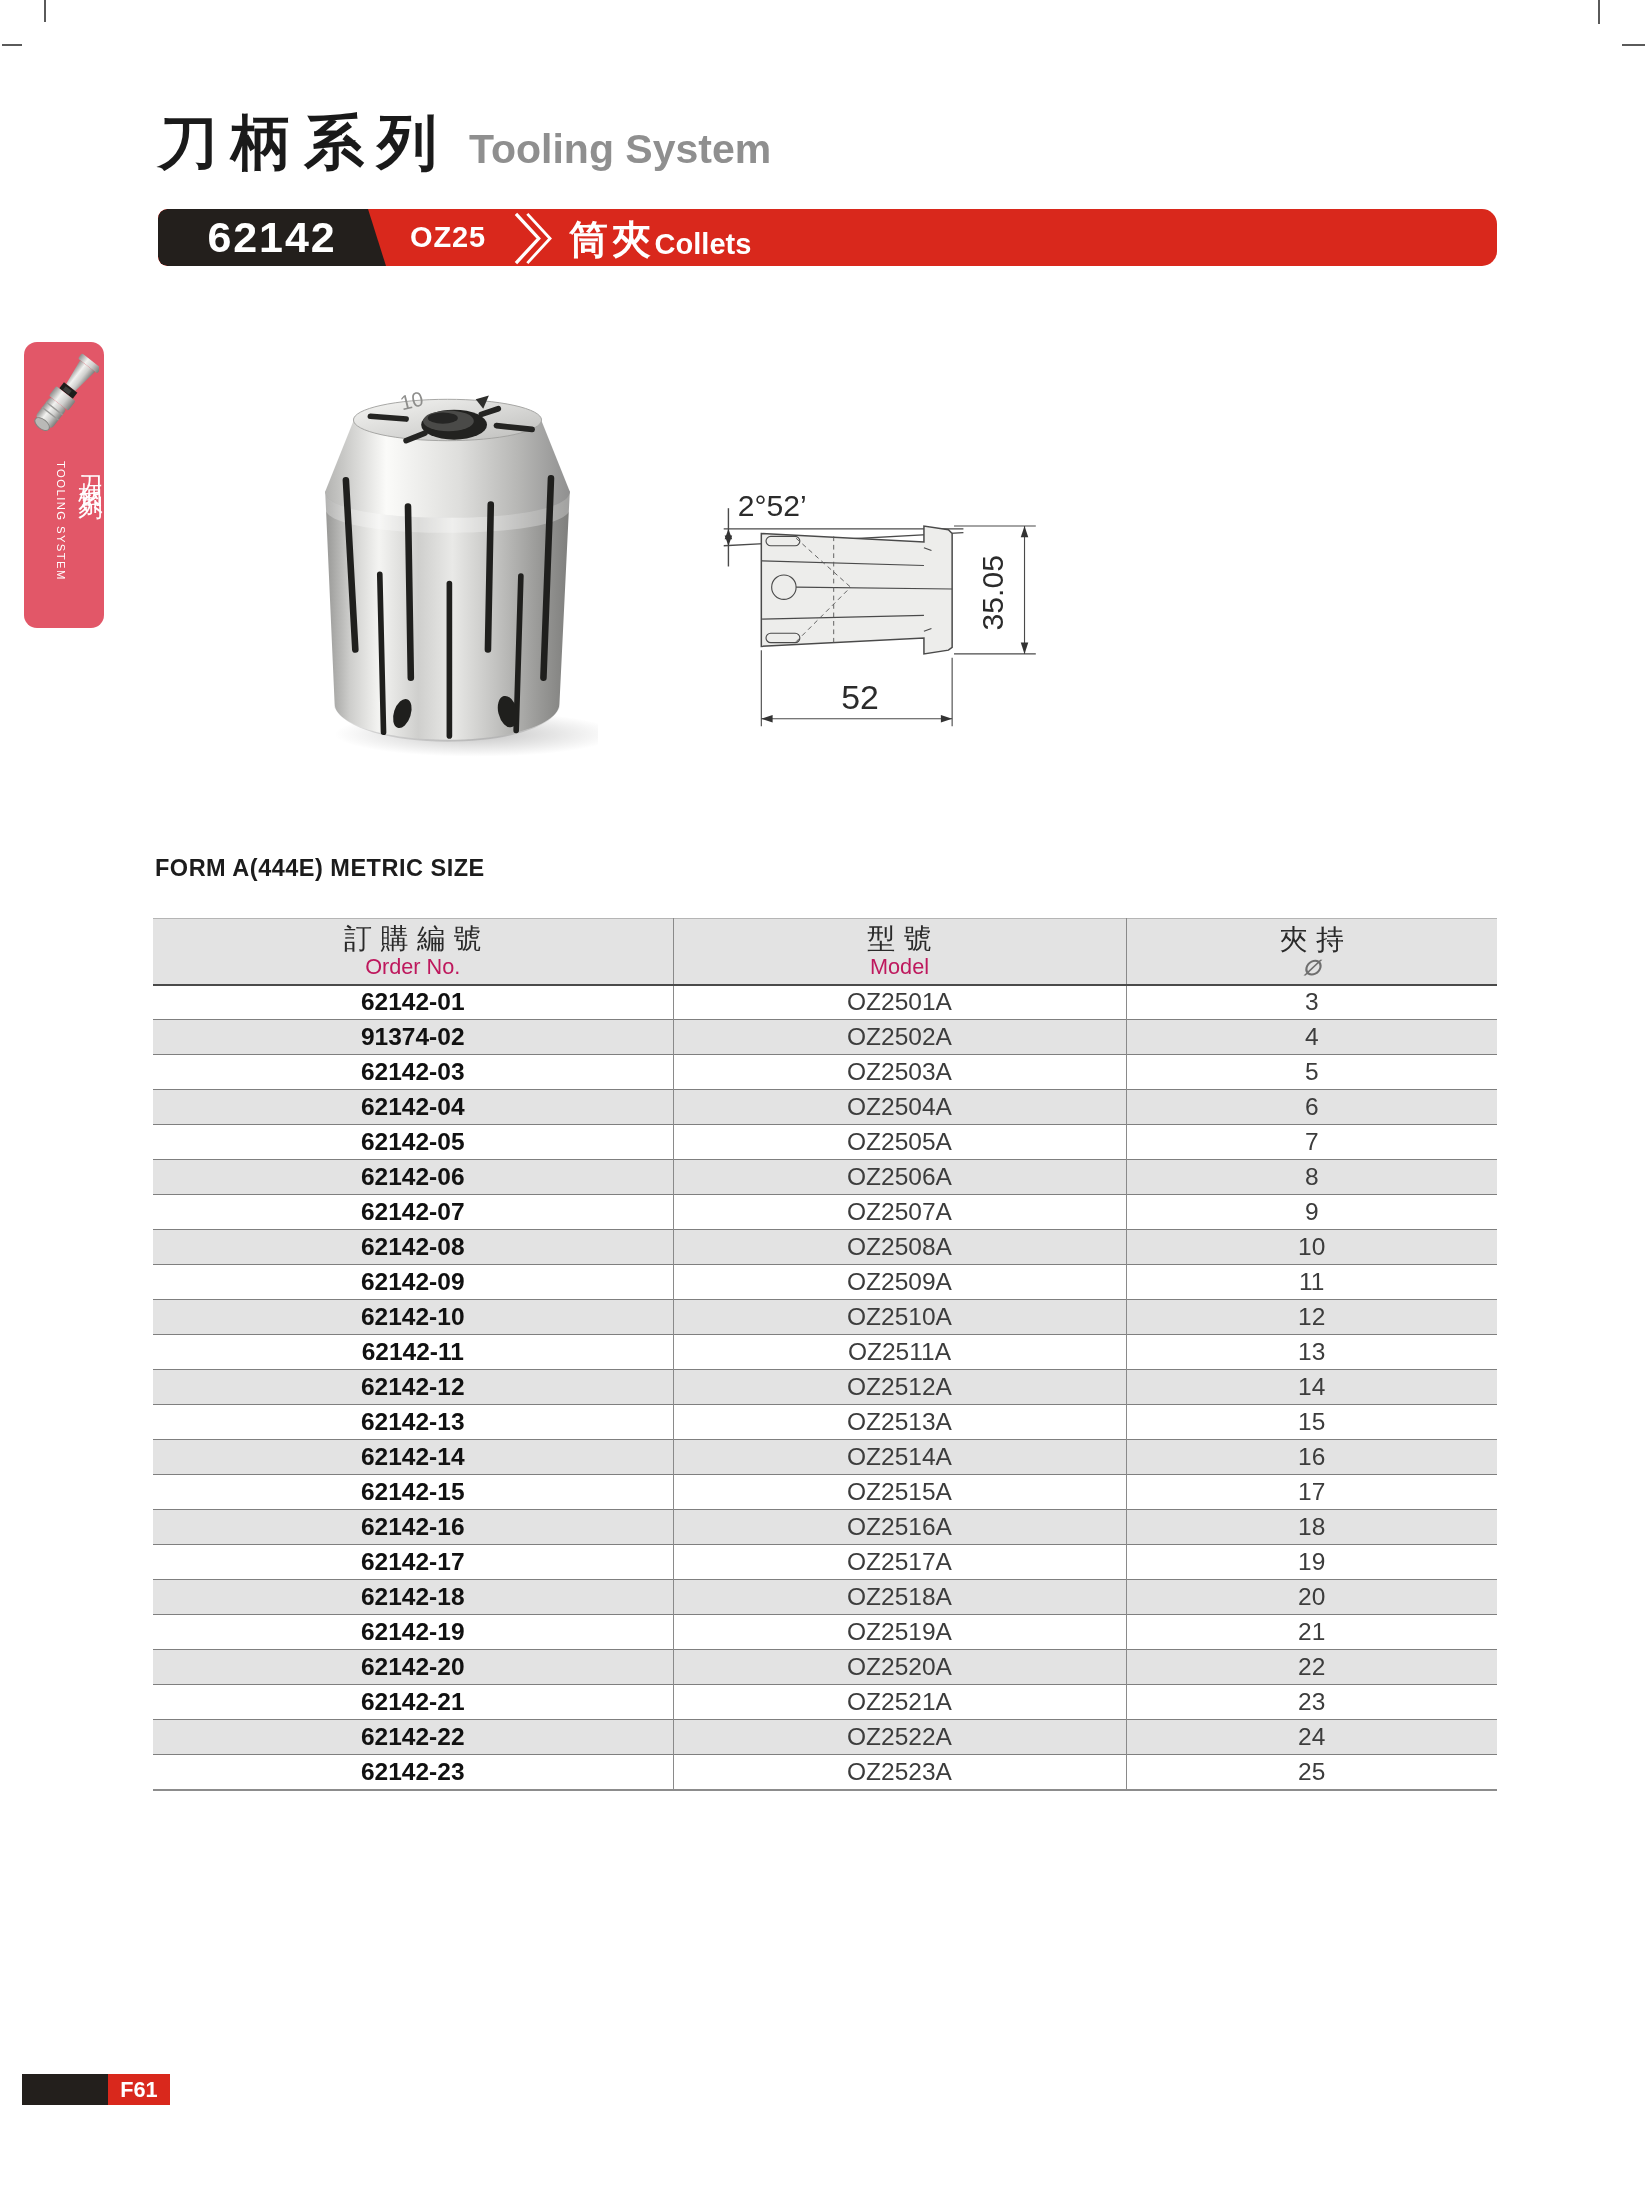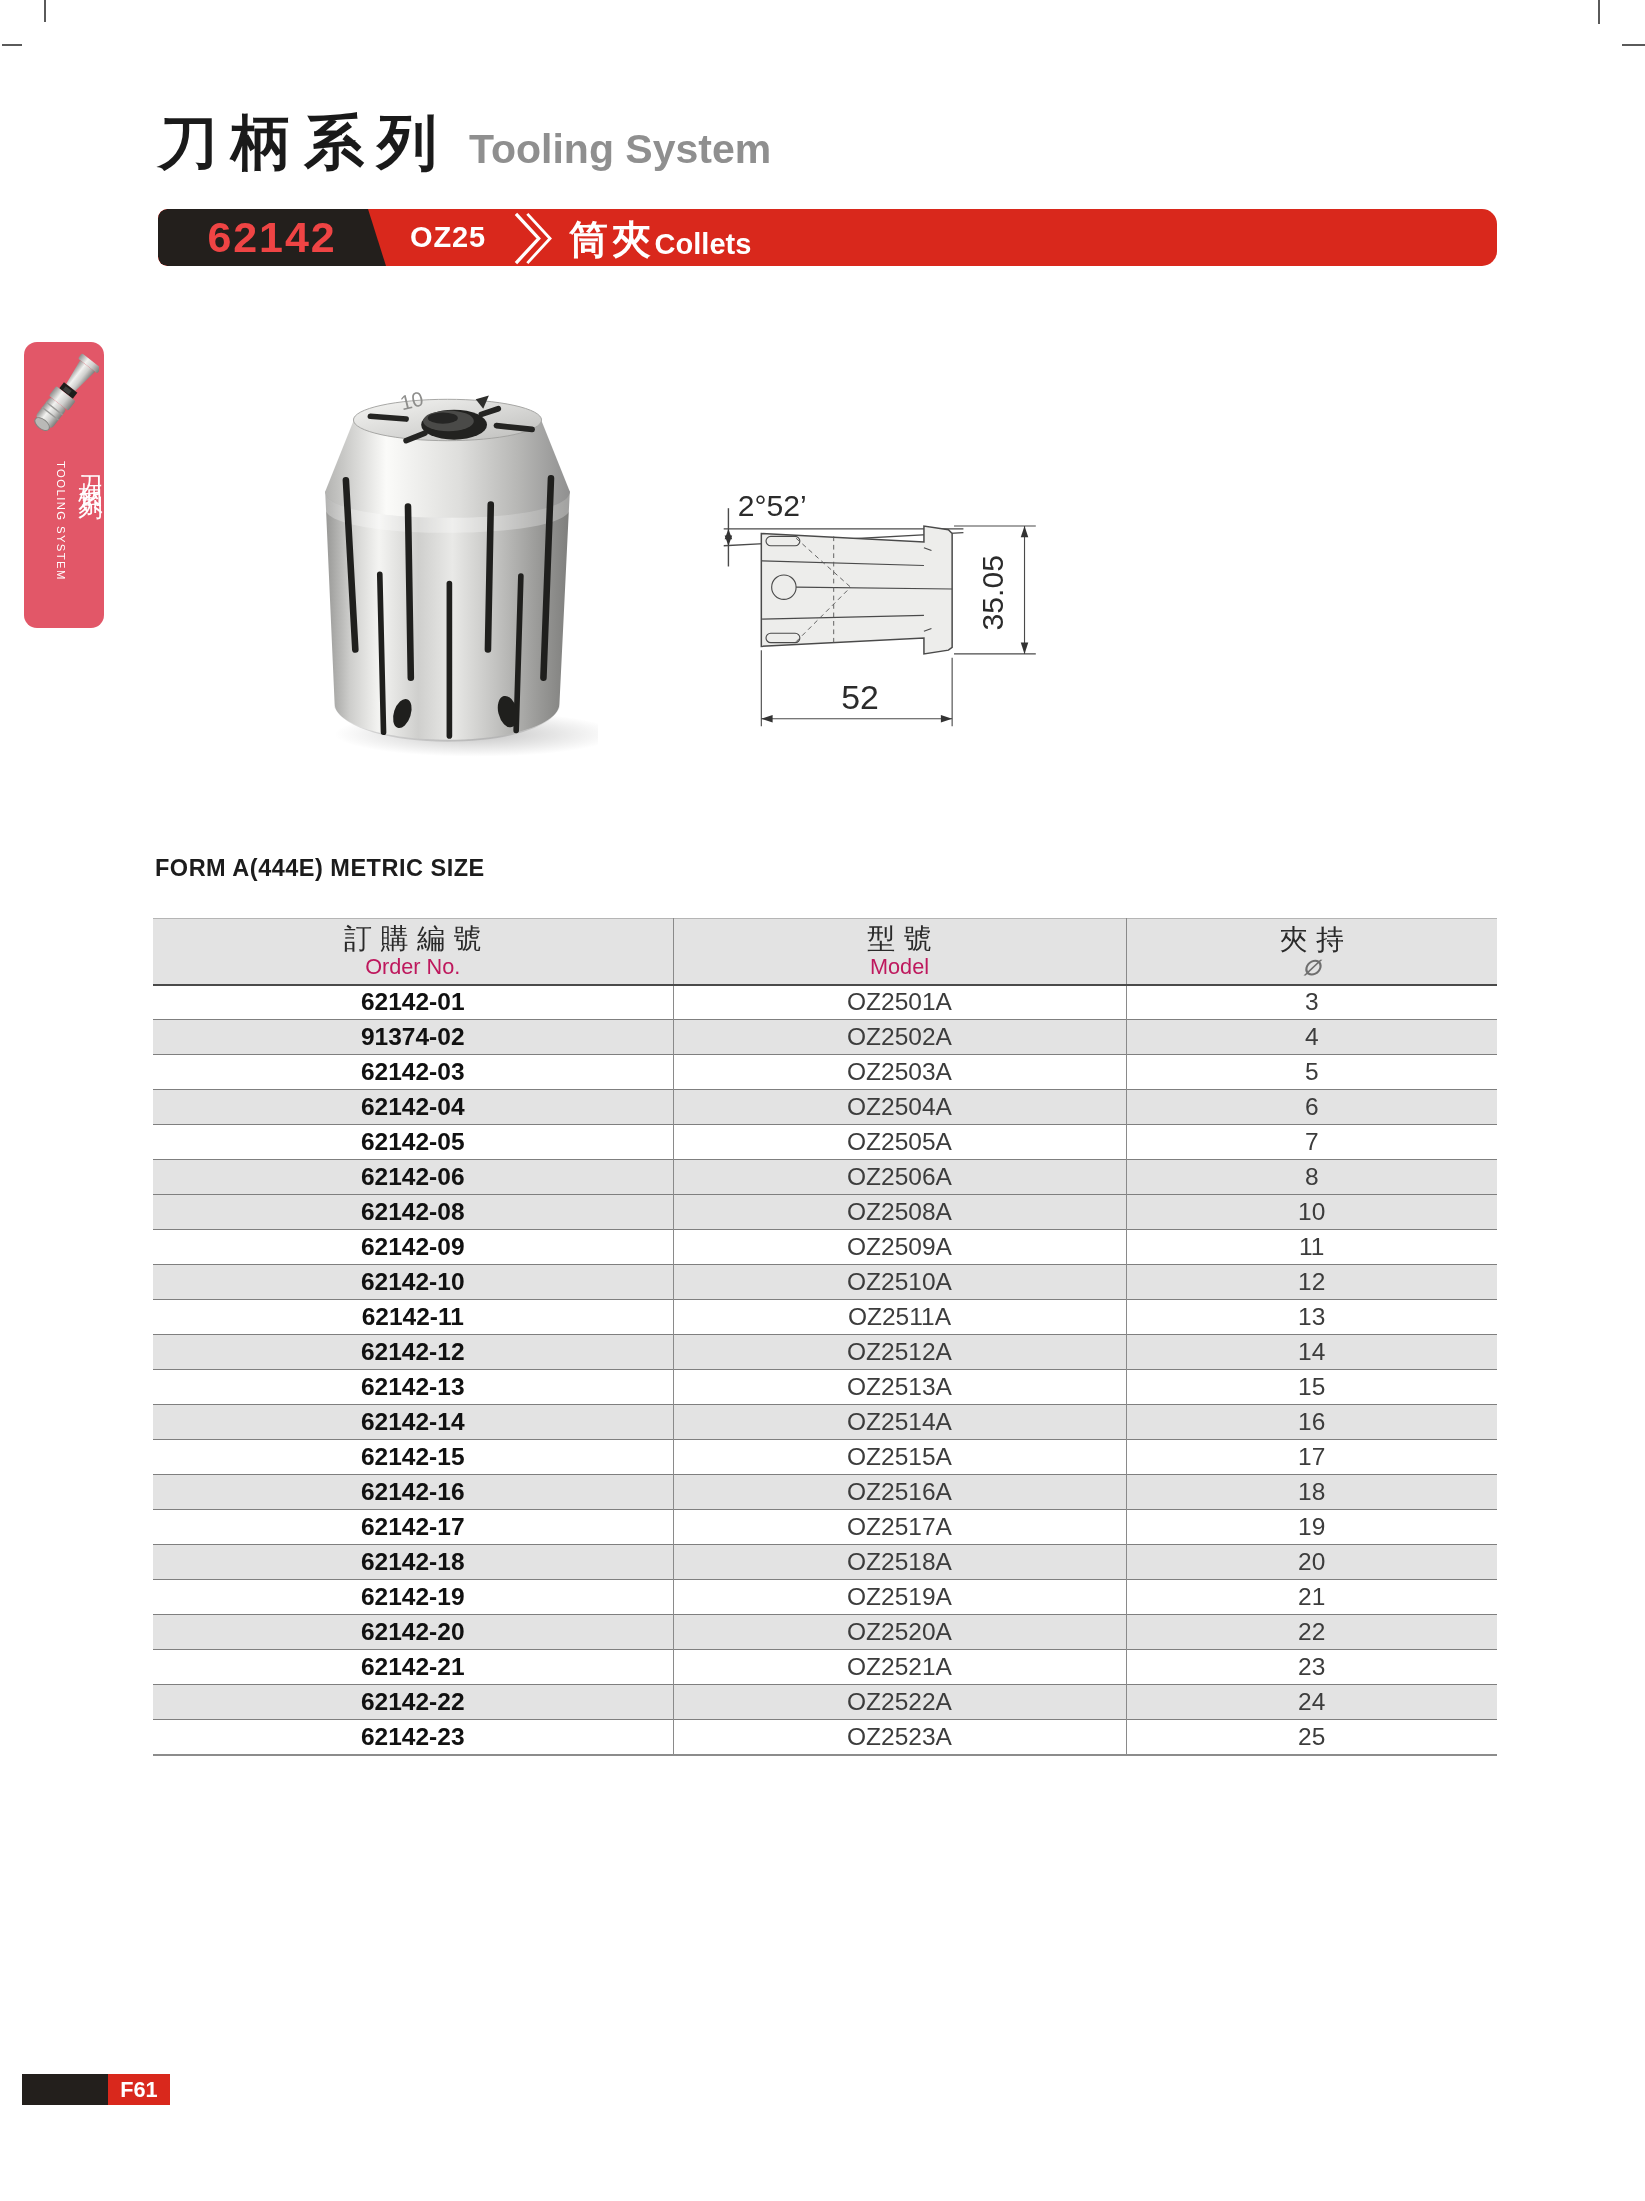--- a/index.html
+++ b/index.html
@@ -16,21 +16,21 @@
   .title-cjk { font-size:60px; font-weight:bold; color:#1a1a1a; letter-spacing:13px; line-height:1.05; }
   .title-en  { font-size:41px; font-weight:bold; color:#8f8f8f; margin-left:19px; line-height:1.0; padding-bottom:3.8px; }
 
   
   .banner { position:absolute; left:158px; top:209px; width:1339px; height:57px;
             border-radius:9.4px 15px 15px 9.4px; overflow:hidden; }
   .banner-black { position:absolute; left:0; top:0; width:228px; height:57px;
                   border-radius:9.4px 0 0 9.4px;
                   clip-path:polygon(0 0, 210px 0, 228px 100%, 0 100%);
                   display:flex; align-items:center; justify-content:center; }
-  .banner-code { color:#ef4444; font-size:43px; font-weight:bold; letter-spacing:1.9px; }
+  .banner-code { color:#ffffff; font-size:43px; font-weight:bold; letter-spacing:1.9px; }
   .banner-series { position:absolute; left:252px; top:0; height:57px; display:flex; align-items:center;
                    color:#fff; font-size:29px; font-weight:bold; letter-spacing:0.9px; }
   .banner-chevron { position:absolute; left:356px; top:2.8px; }
   .banner-name { position:absolute; left:411px; top:0; height:57px; display:flex; align-items:flex-end; }
   .banner-name-cjk { color:#fff; font-size:39px; font-weight:bold; letter-spacing:3.8px; line-height:1; padding-bottom:7.5px; }
   .banner-name-en  { color:#fff; font-size:29px; font-weight:bold; line-height:1; padding-bottom:7.5px; }
 
   
   .side-tab { position:absolute; left:23.5px; top:342px; width:80px; height:286px; border-radius:13px; }
   .side-tool { position:absolute; left:5.6px; top:7.5px; }
@@ -266,20 +266,25 @@
       <tr style="background: rgb(255, 255, 255);">
     <td class="order">62142-05</td>
     <td class="model">OZ2505A</td>
     <td class="dia">7</td>
   </tr>
       <tr style="background: rgb(227, 227, 227);">
     <td class="order">62142-06</td>
     <td class="model">OZ2506A</td>
     <td class="dia">8</td>
   </tr>
+      <tr style="background: rgb(255, 255, 255);">
+    <td class="order">62142-07</td>
+    <td class="model">OZ2507A</td>
+    <td class="dia">9</td>
+  </tr>
       <tr style="background: rgb(227, 227, 227);">
     <td class="order">62142-08</td>
     <td class="model">OZ2508A</td>
     <td class="dia">10</td>
   </tr>
       <tr style="background: rgb(255, 255, 255);">
     <td class="order">62142-09</td>
     <td class="model">OZ2509A</td>
     <td class="dia">11</td>
   </tr>

